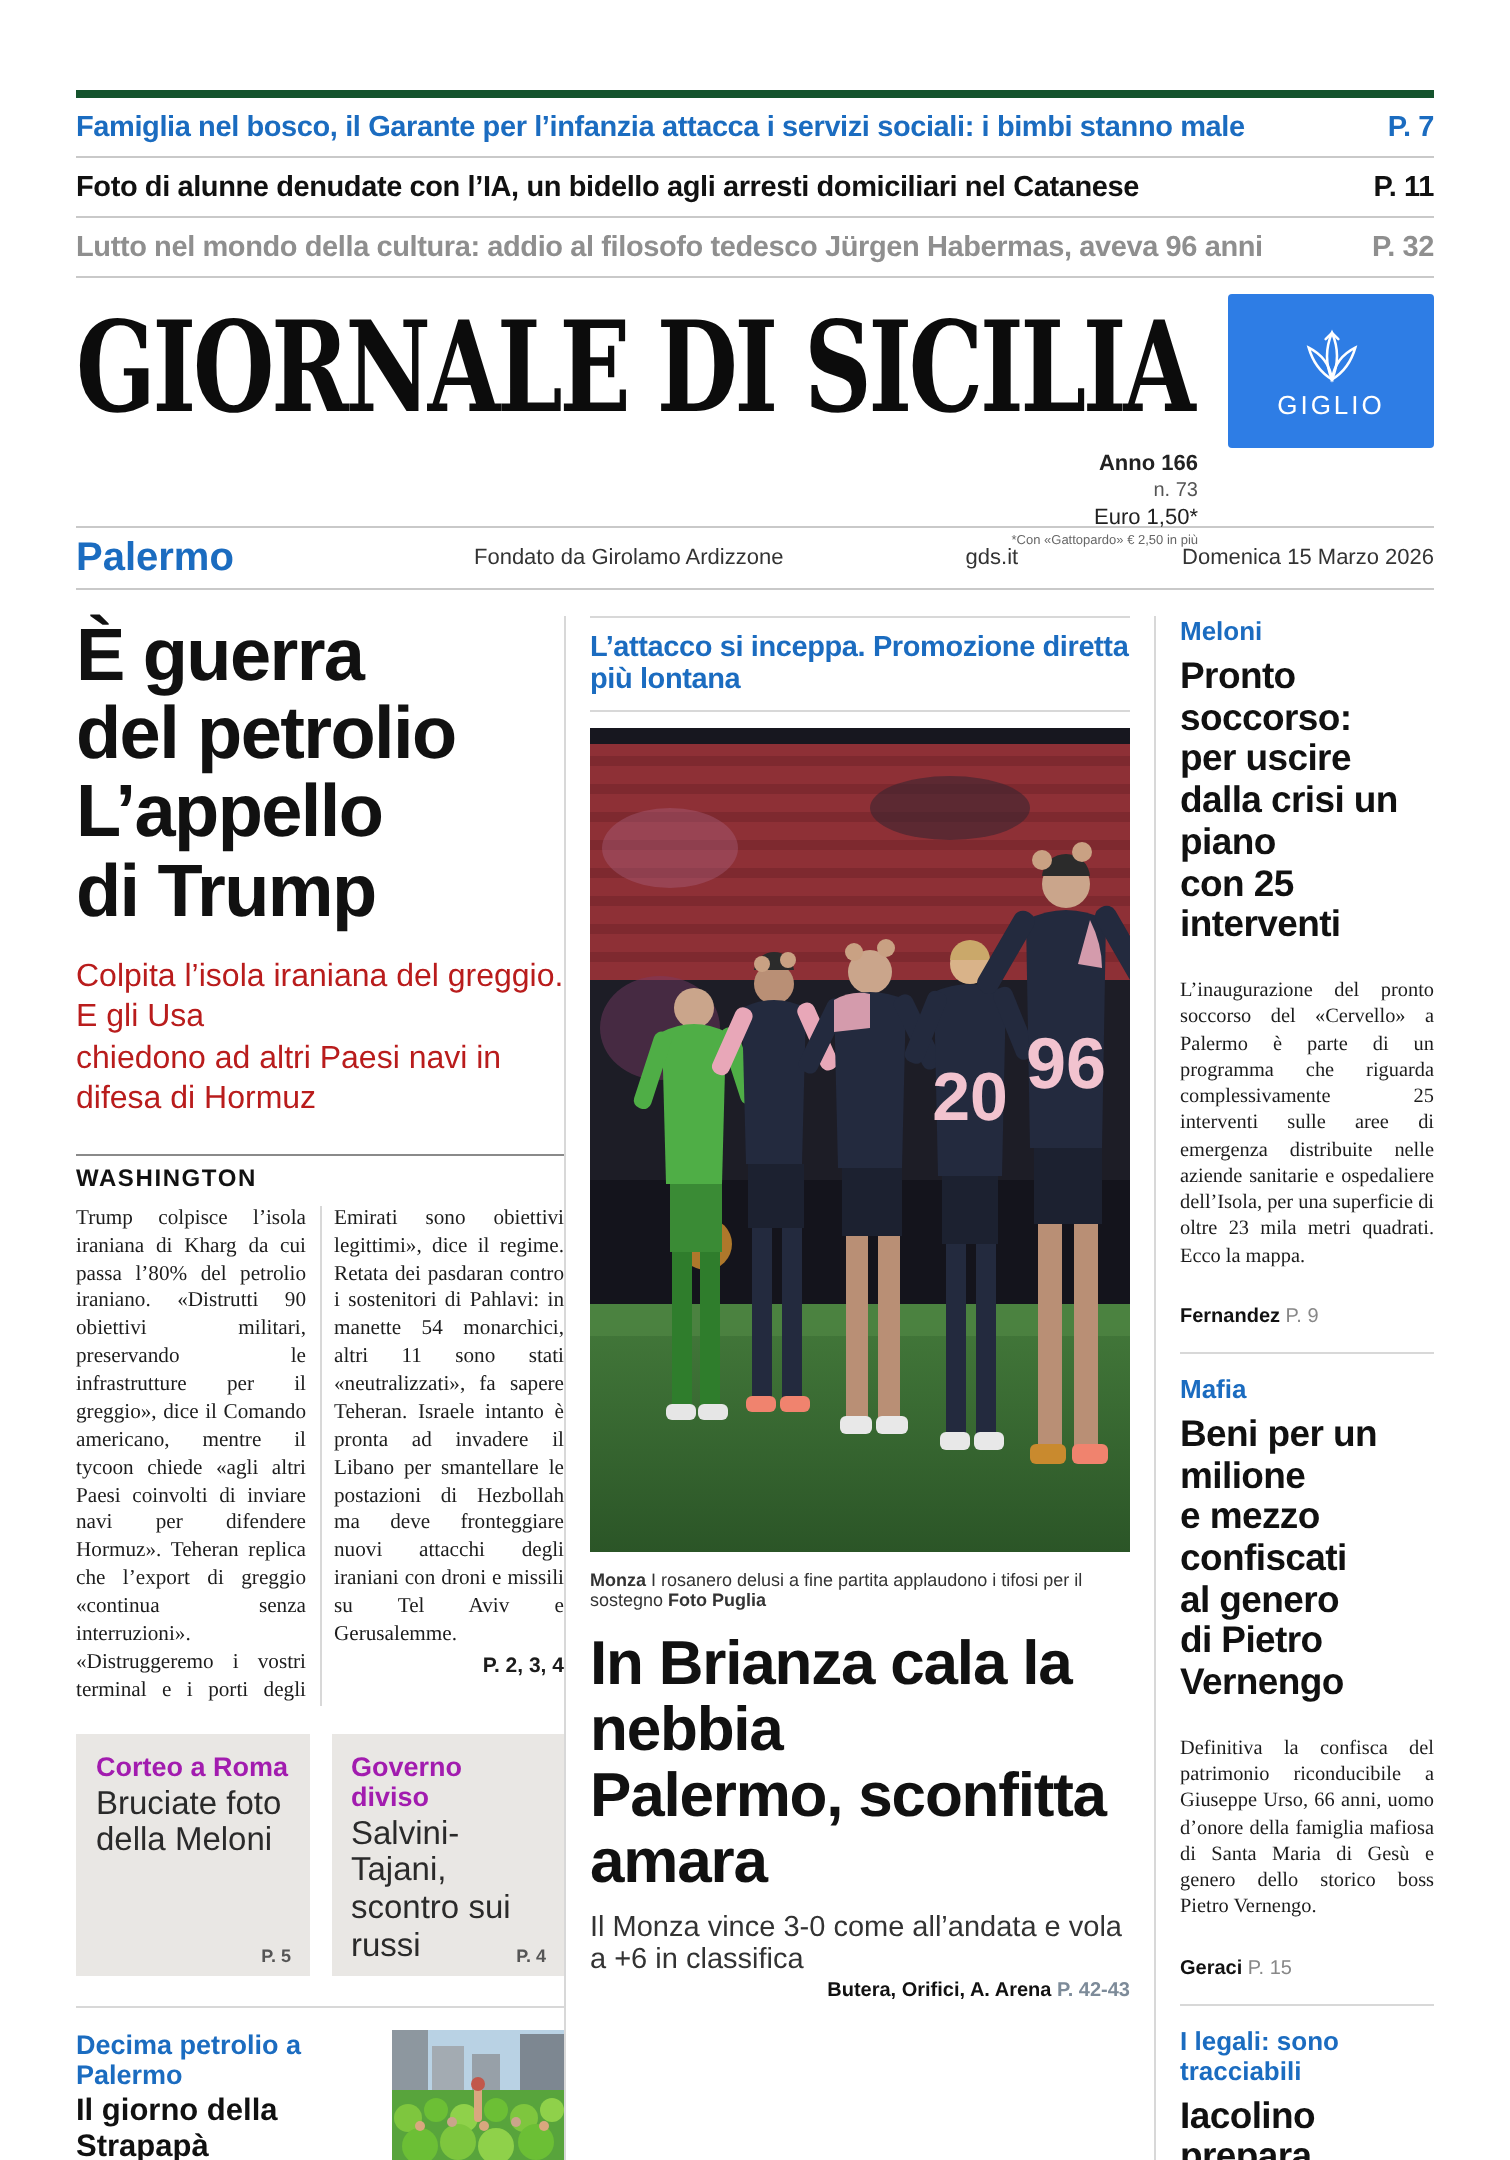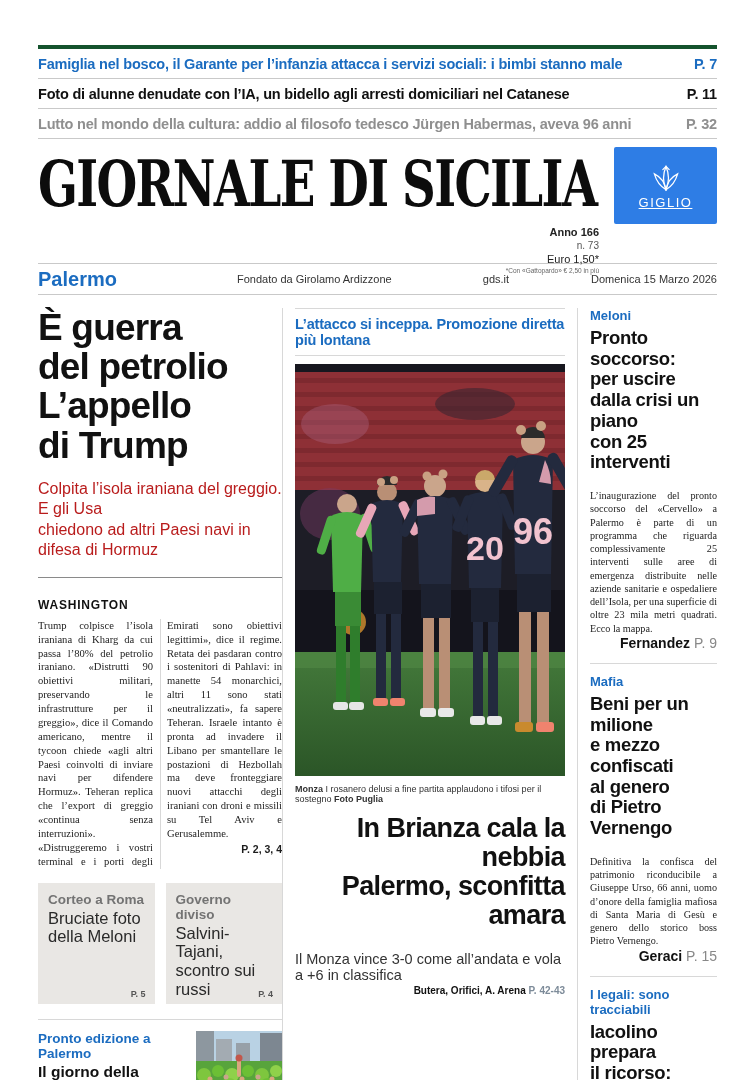--- a/index.html
+++ b/index.html
@@ -11,21 +11,21 @@
   .toprow{display:flex;justify-content:space-between;align-items:center;height:29px;border-bottom:1px solid #c9c9c9;font-weight:bold;font-size:14.5px;letter-spacing:-0.2px;}
   .toprow .pg{font-weight:bold;}
   .toprow.c0{color:#1b6cc0;}
   .toprow.c1{color:#111;}
   .toprow.c2{color:#8f8f8f;}
 
   
   .masthead{position:relative;height:118px;margin-top:6px;}
   .mast-title{display:inline-block;font-family:"DejaVu Serif",serif;font-weight:900;font-size:57px;letter-spacing:-2px;transform:scale(0.82,1.1);transform-origin:left top;white-space:nowrap;margin-top:2px;color:#0c0c0c;}
   .logobox{position:absolute;right:0;top:2px;width:103px;height:77px;background:#2e7de5;border-radius:2px;display:flex;flex-direction:column;align-items:center;justify-content:center;}
-  .logobox .lbl{color:#fff;font-size:13px;letter-spacing:1.5px;margin-top:3px;text-decoration:underline;}
+  .logobox .lbl{color:#fff;font-size:13px;letter-spacing:1.5px;margin-top:3px;}
   .annoblock{position:absolute;right:118px;top:80px;text-align:right;line-height:1.3;color:#222;}
   .annoblock .a1{font-weight:bold;font-size:11px;}
   .annoblock .a2{font-size:10px;color:#555;}
   .annoblock .a3{font-size:11px;}
   .annoblock .a4{font-size:6.5px;color:#666;}
 
   
   .infobar{border-top:1px solid #c9c9c9;border-bottom:1px solid #c9c9c9;height:30px;display:flex;align-items:center;font-size:11px;color:#333;}
   .infobar .ed{color:#1b6cc0;font-weight:bold;font-size:20px;flex:1;}
   .infobar .fo{flex:1.5;text-align:center;}
@@ -34,49 +34,49 @@
 
   
   .main{display:grid;grid-template-columns:244px 296px 139px;margin-top:13px;}
   .col-mid{border-left:1px solid #d8d8d8;border-right:1px solid #d8d8d8;padding:0 12px;}
   .col-right{padding-left:12px;}
 
   .pre{white-space:pre-line;}
   .lead-h1{font-size:37px;line-height:1.06;font-weight:800;letter-spacing:-0.8px;margin:0 0 14px;}
   .lead-sub{font-size:16px;line-height:1.28;color:#b91c1c;margin-bottom:16px;}
 
-  .wash{border-top:1px solid #8a8a8a;padding-top:20px;}
+  .wash{border-top:1px solid #8a8a8a;padding-top:4px;}
   .wash-label{font-size:12px;font-weight:bold;letter-spacing:0.8px;margin-bottom:7px;}
   .wash-cols{columns:2;column-gap:14px;column-rule:1px solid #d8d8d8;font-family:"Liberation Serif",serif;font-size:10.6px;line-height:1.31;text-align:justify;color:#1c1c1c;}
   .wash-pg{font-family:"Liberation Sans",sans-serif;font-weight:bold;font-size:10.5px;text-align:right;margin-top:2px;}
 
   .boxrow{display:flex;gap:11px;margin-top:14px;}
   .gbox{flex:1;background:#e9e7e4;padding:9px 10px 5px;position:relative;min-height:74px;}
-  .gbox .k{color:#737373;font-weight:bold;font-size:13.5px;margin-bottom:2px;}
+  .gbox .k{color:#a21caf;font-weight:bold;font-size:13.5px;margin-bottom:2px;}
   .gbox .t{font-size:16.5px;line-height:1.14;color:#2a2a2a;}
   .gbox .p{position:absolute;right:9px;bottom:5px;font-size:9px;font-weight:bold;color:#555;}
 
   .ldiv{border-top:1px solid #d8d8d8;margin:15px 0 11px;}
   .strapa{display:flex;gap:10px;}
   .strapa .txt{flex:1;}
   .strapa .k{color:#1b6cc0;font-weight:bold;font-size:13.5px;margin-bottom:2px;}
   .strapa .t{font-size:15.5px;line-height:1.15;font-weight:800;margin-bottom:6px;}
 
   .kickbar{border-top:1px solid #d8d8d8;border-bottom:1px solid #d8d8d8;padding:7px 0;color:#1b6cc0;font-weight:800;font-size:14.5px;letter-spacing:-0.2px;margin-bottom:8px;}
   .caption{font-size:9px;color:#333;margin:4px 0 10px;}
   .caption b{font-weight:bold;}
-  .sport-h{font-size:27px;line-height:1.07;font-weight:800;letter-spacing:-0.6px;margin:2px 0 21px;text-align:right;}
+  .sport-h{font-size:31px;line-height:1.07;font-weight:800;letter-spacing:-0.6px;margin:2px 0 8px;}
   .sport-sub{font-size:14.5px;color:#333;margin-bottom:2px;}
   .sport-by{text-align:right;font-size:10px;font-weight:bold;}
   .sport-by .pg{color:#7d8b99;font-weight:bold;}
 
   .story .k{color:#1b6cc0;font-weight:bold;font-size:13px;}
   .story .h{font-size:18.5px;line-height:1.12;font-weight:800;letter-spacing:-0.3px;margin:5px 0 16px;}
   .story .b{font-family:"Liberation Serif",serif;font-size:10.2px;line-height:1.3;text-align:justify;color:#1c1c1c;}
-  .story .sig{text-align:right;font-size:14px;margin-top:0;}
+  .story .sig{font-size:10px;margin-top:18px;}
   .story .sig b{font-weight:bold;}
   .story .sig .pg{color:#888;}
   .sdiv{border-top:1px solid #d8d8d8;margin:12px 0 10px;}
 </style>
 </head>
 <body>
 
 <div class="page">
 
   <div class="topstrip">
@@ -151,21 +151,21 @@
           <div class="t pre">Salvini-Tajani,
 scontro sui russi</div>
           <div class="p">P. 4</div>
         </div>
       </div>
 
       <div class="ldiv"></div>
 
       <div class="strapa">
         <div class="txt">
-          <div class="k">Pronto edizione a Palermo</div>
+          <div class="k">Decima petrolio a Palermo</div>
           <div class="t pre">Il giorno della Strapapà
 È la festa delle famiglie</div>
 
         </div>
         <svg width="86" height="84" viewBox="0 0 86 84">
           <rect width="86" height="84" fill="#b9d2e4"></rect>
           <rect x="0" y="0" width="18" height="34" fill="#8d979f"></rect>
           <rect x="64" y="2" width="22" height="30" fill="#7d8791"></rect>
           <rect x="20" y="8" width="16" height="24" fill="#a3abb2"></rect>
           <rect x="40" y="12" width="14" height="20" fill="#97a0a8"></rect>

